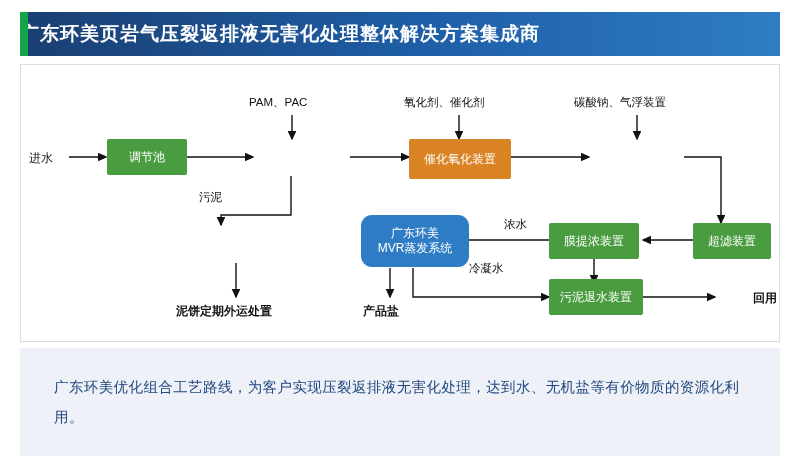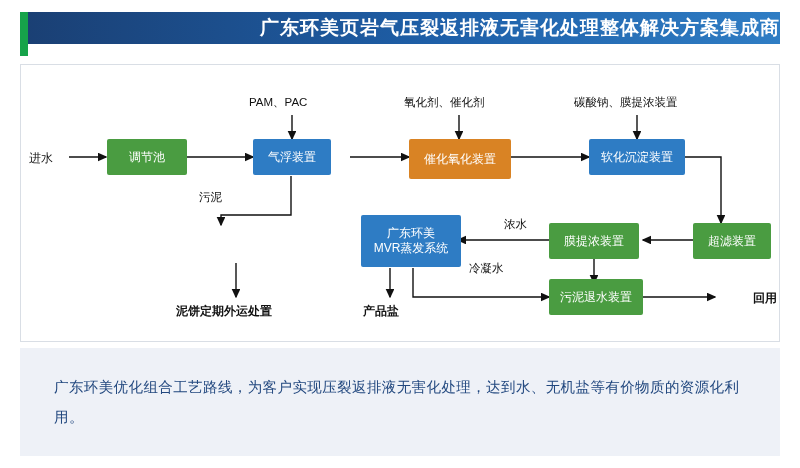--- a/index.html
+++ b/index.html
@@ -19,25 +19,25 @@
     height: 468px;
     background: #ffffff;
     box-sizing: border-box;
   }
   
   .header {
     position: absolute;
     left: 20px;
     top: 12px;
     width: 760px;
-    height: 32px;
+    height: 44px;
     background: linear-gradient(90deg, #1a3f73 0%, #1e5fa8 55%, #2f7dc4 100%);
     display: flex;
     align-items: center;
-    justify-content: flex-end;
+    justify-content: flex-start;
     box-sizing: border-box;
   }
   .header-accent {
     position: absolute;
     left: 20px;
     top: 12px;
     width: 8px;
     height: 44px;
     background: #16a34a;
   }
@@ -167,39 +167,37 @@
       </g>
     </svg>
 
     <div class="plain" style="left:8px; top:85px;">进水</div>
     <div class="plain bold" style="left:155px; top:238px;">泥饼定期外运处置</div>
     <div class="plain bold" style="left:342px; top:238px;">产品盐</div>
     <div class="plain bold" style="left:700px; top:225px;padding-left:32px;">回用</div>
 
     <div class="node" style="left:86px; top:74px; width:80px; height:36px; background:#4a9c41;">调节池</div>
 
-    <div class="node" style="left:232px; top:74px; width:78px; height:36px; background:#2e7cc4;">气浮装置</div>
 
     <div class="node" style="left:388px; top:74px; width:102px; height:40px; background:#d98324;">催化氧化装置</div>
 
-    <div class="node" style="left:568px; top:74px; width:96px; height:36px; background:#2e7cc4;">软化沉淀装置</div>
 
     <div class="node" style="left:672px; top:158px; width:78px; height:36px; background:#4a9c41;">超滤装置</div>
 
     <div class="node" style="left:528px; top:158px; width:90px; height:36px; background:#4a9c41;">膜提浓装置</div>
 
-    <div class="node" style="left:340px; top:150px; width:100px; height:52px; background:#2e7cc4; white-space:pre-line;">广东环美
+    <div class="node" style="left:340px; top:150px; width:108px; height:52px; background:#2e7cc4; white-space:pre-line;border-radius:11px;">广东环美
 MVR蒸发系统</div>
 
     <div class="node" style="left:528px; top:214px; width:94px; height:36px; background:#4a9c41;">污泥退水装置</div>
 
 
     <div class="label-sm bold" style="left:228px; top:30px;">PAM、PAC</div>
     <div class="label-sm bold" style="left:383px; top:30px;">氧化剂、催化剂</div>
-    <div class="label-sm bold" style="left:553px; top:30px;">碳酸钠、膜提浓装置</div>
+    <div class="label-sm bold" style="left:553px; top:30px;">碳酸钠、气浮装置</div>
     <div class="label-sm" style="left:178px; top:125px;">污泥</div>
     <div class="label-sm" style="left:460px; top:152px;margin-left:23px;">浓水</div>
     <div class="label-sm" style="left:448px; top:196px;">冷凝水</div>
   </div>
 
   <div class="footer">
     <div class="footer-text">广东环美优化组合工艺路线，为客户实现压裂返排液无害化处理，达到水、无机盐等有价物质的资源化利用。</div>
   </div>
 
 </div>

